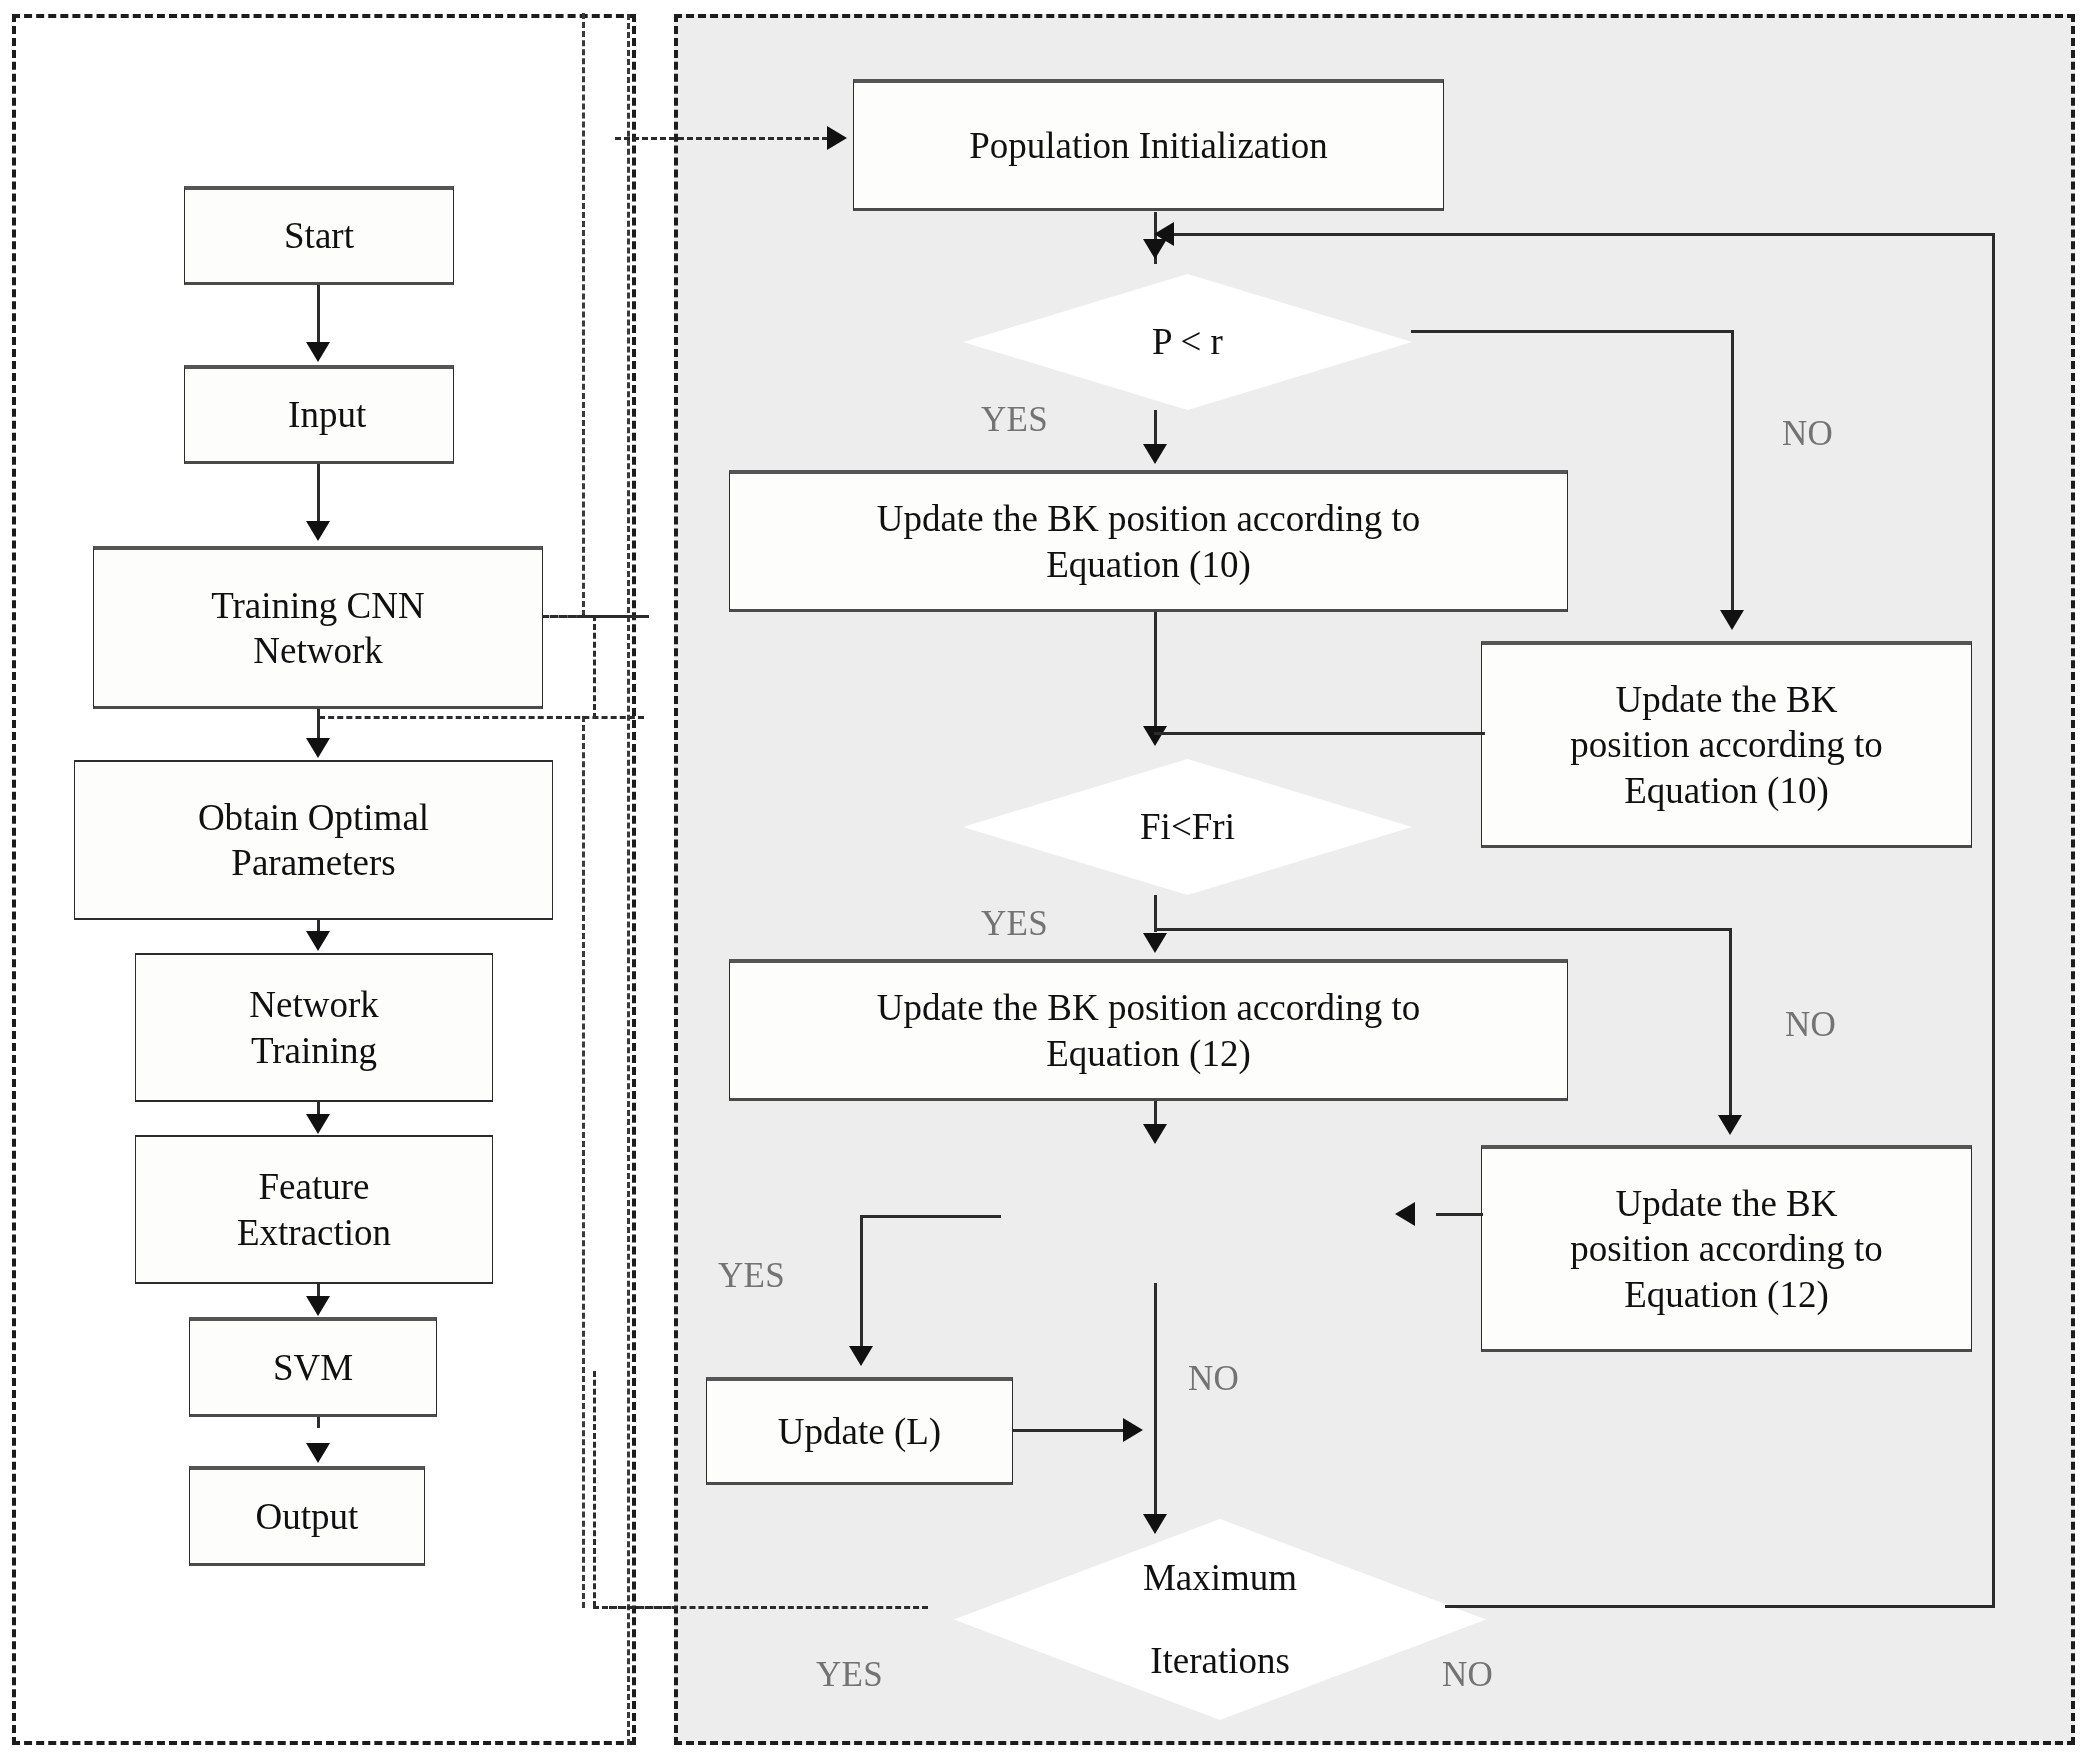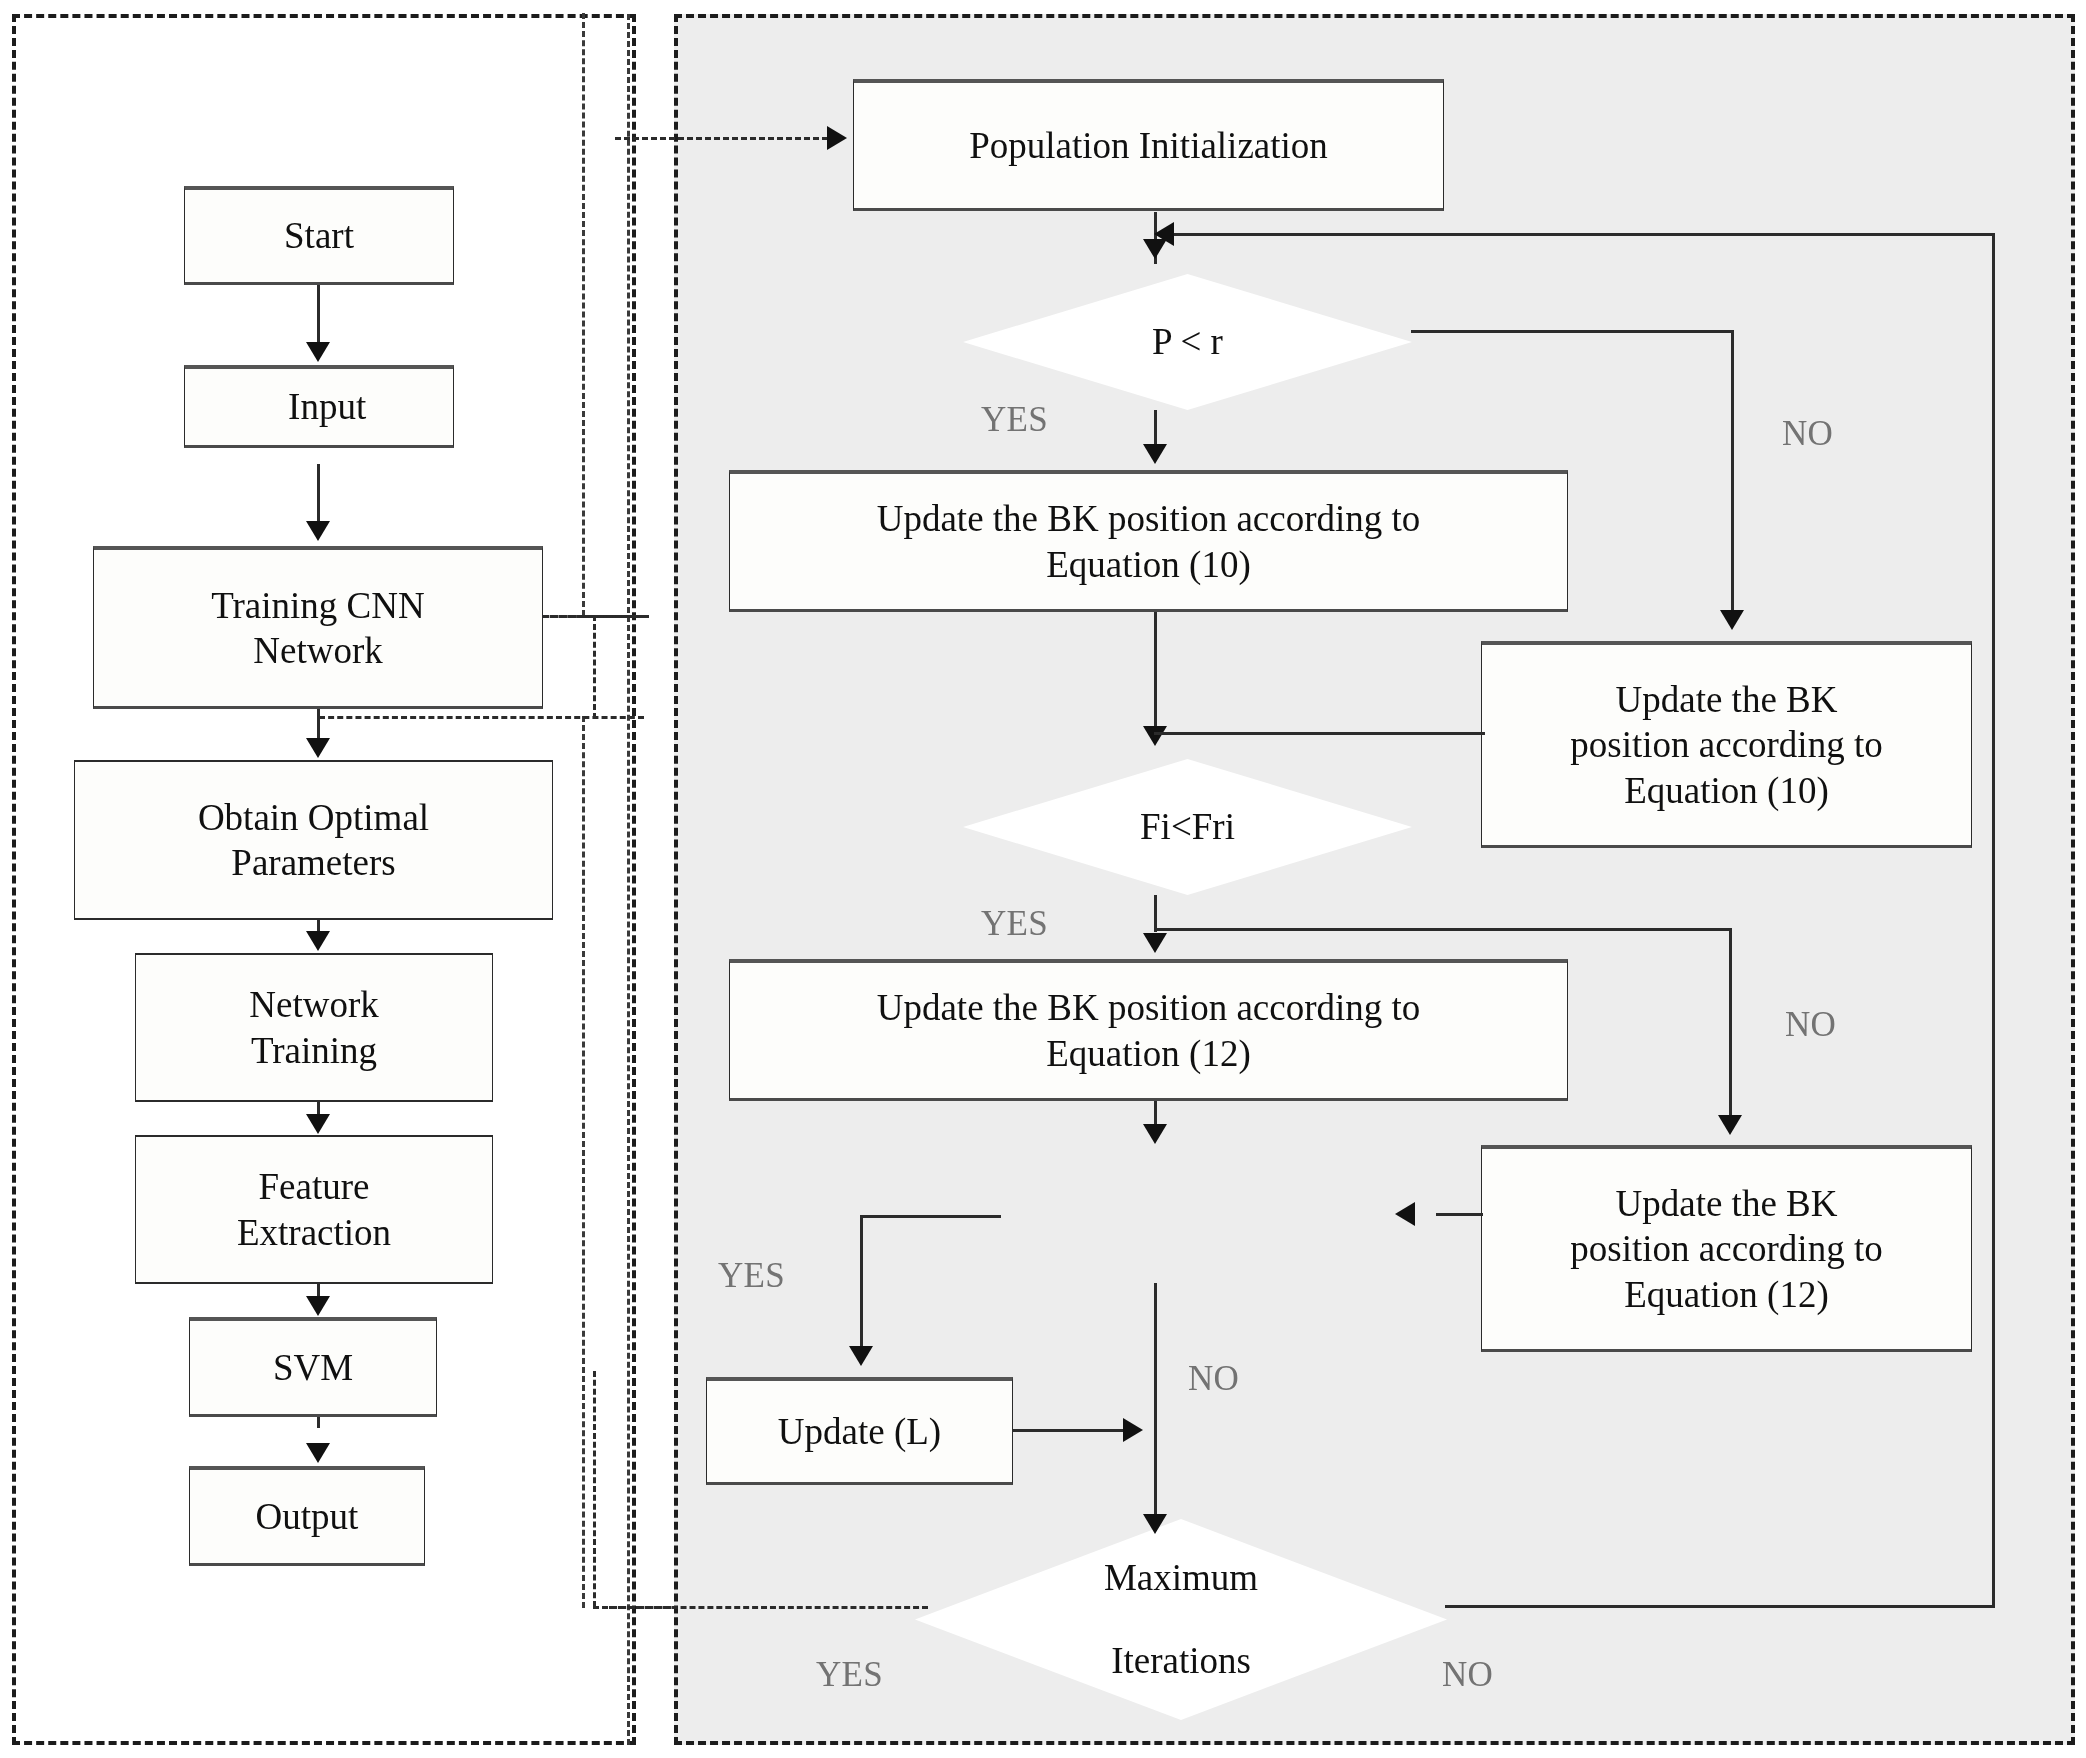--- a/index.html
+++ b/index.html
@@ -109,21 +109,21 @@
   <div class="dln dln-h" style="left:593px;top:1606px;width:331px;"></div>
   <div class="dln dln-v" style="left:593px;top:1371px;height:236px;"></div>
 
   <div class="panel-right-outer" style="left:674px;top:14px;width:1401px;height:1731px;"></div>
   <div class="panel-right-inner" style="left:627px;top:14px;width:53px;height:1731px;border-right:none;border-top:none;border-bottom:none;"></div>
 
   <div class="node" style="left:184px;top:186px;width:270px;height:99px;font-size:37px;">
     <span>Start</span>
   </div>
 
-  <div class="node" style="left:184px;top:365px;width:270px;height:83px;font-size:37px;padding-left:21px;">
+  <div class="node" style="left:184px;top:365px;width:270px;height:99px;font-size:37px;padding-left:21px;">
     <span>Input</span>
   </div>
 
   <div class="node" style="left:93px;top:546px;width:450px;height:163px;font-size:37px;">
     <span>
       <span>Training CNN</span><br>
       <span>Network</span>
     </span>
   </div>
 
@@ -219,21 +219,21 @@
       <span>position according to</span><br>
       <span>Equation (12)</span>
     </span>
   </div>
 
 
   <div class="node" style="left:706px;top:1377px;width:307px;height:108px;font-size:37px;">
     <span>Update (L)</span>
   </div>
 
-  <div class="diamond" style="left:915px;top:1519px;width:532px;height:201px;font-size:37px;text-align:center;">
+  <div class="diamond" style="left:954px;top:1519px;width:532px;height:201px;font-size:37px;text-align:center;">
     <span>
       <span>Maximum</span><br>
       <span>Iterations</span>
     </span>
   </div>
 
   <div class="dln dln-h" style="left:615px;top:137px;width:213px;"></div>
   <div class="arr arr-r" style="left:827px;top:126px;"></div>
 
   <div class="ln lnv" style="left:1154px;top:212px;height:52px;"></div>

